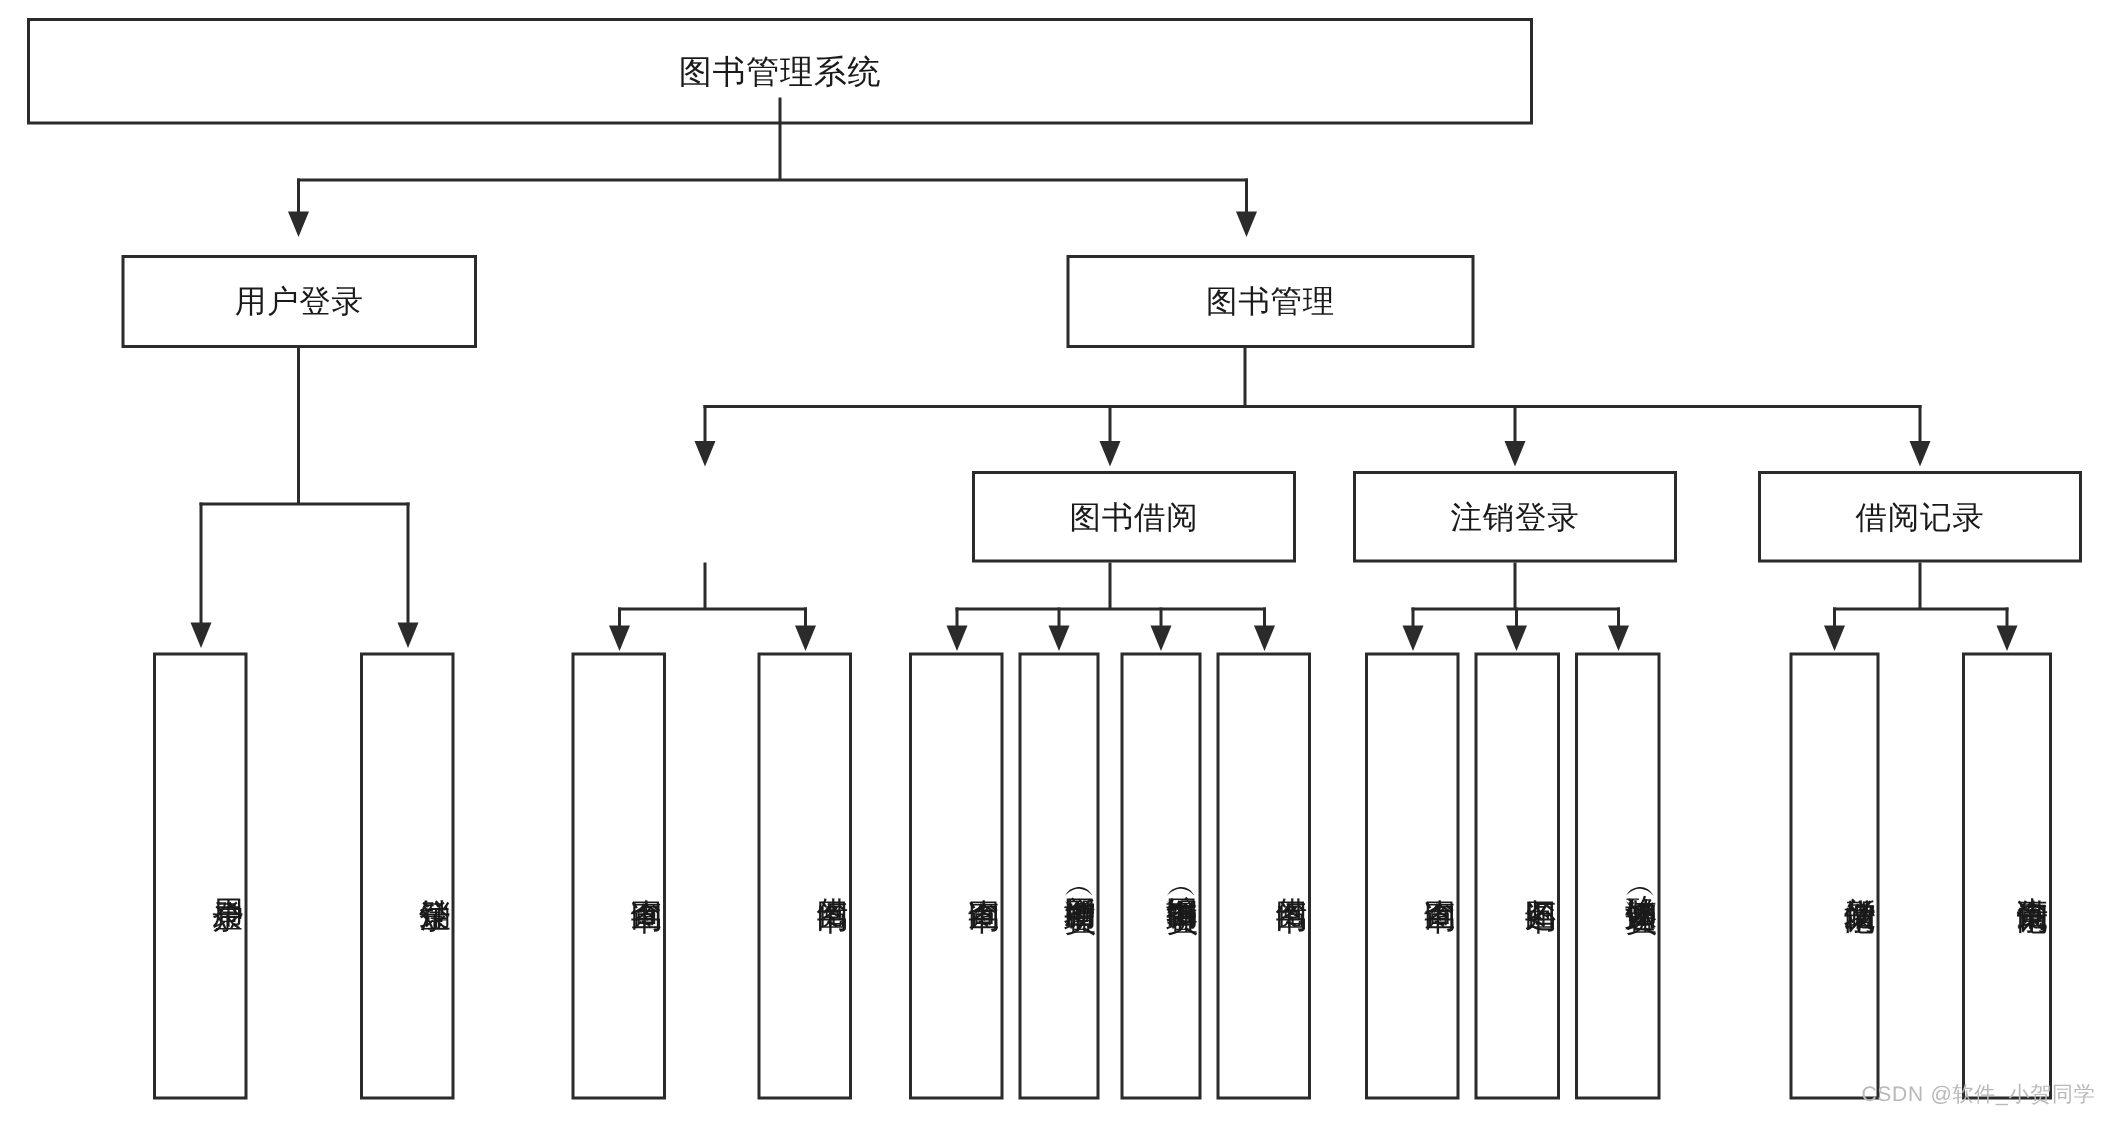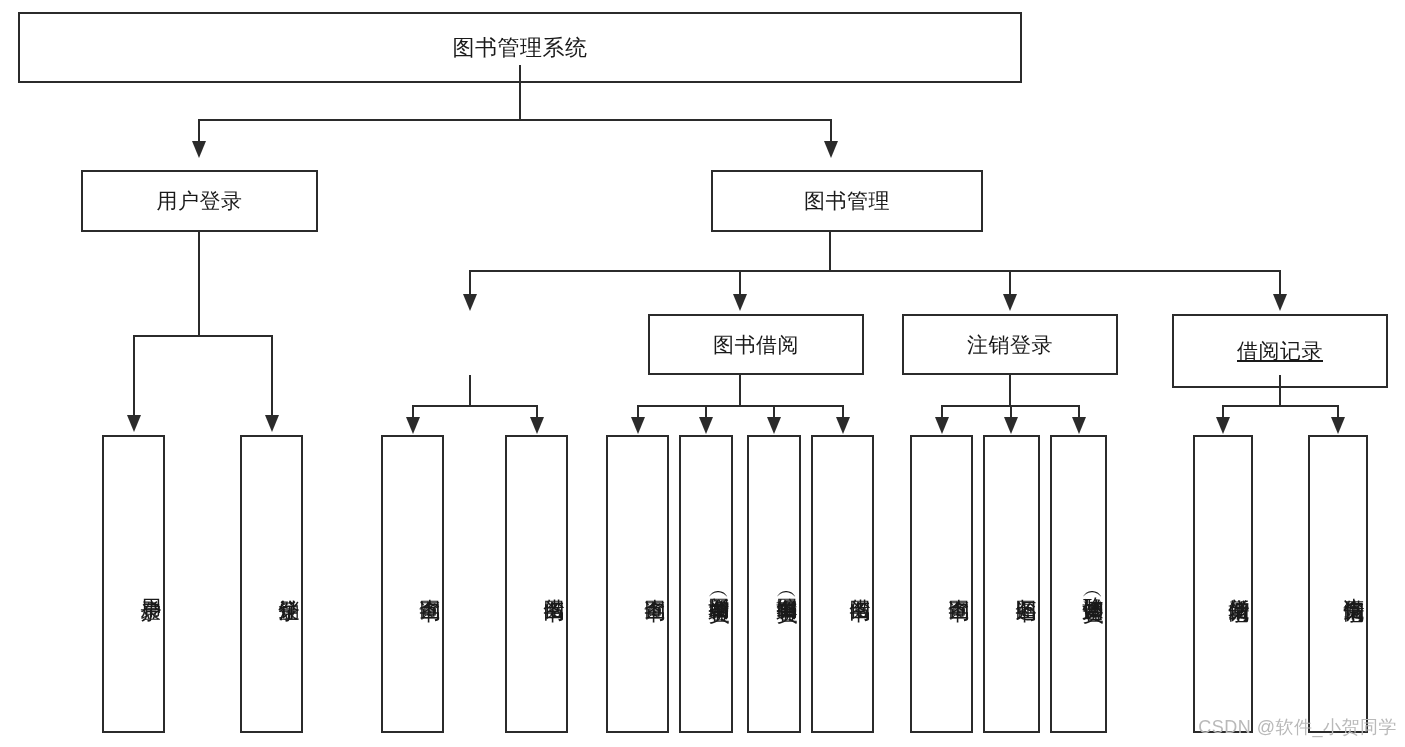--- a/index.html
+++ b/index.html
@@ -61,21 +61,21 @@
     width: 0;
     height: 0;
     border-left: 7px solid transparent;
     border-right: 7px solid transparent;
     border-top: 17px solid #2b2b2b;
   }
   #watermark {
     position: absolute;
     right: 8px;
     bottom: 8px;
-    font-size: 18px;
+    font-size: 14px;
     color: #b9b9b9;
     letter-spacing: 0.5px;
     white-space: nowrap;
   }
 </style>
 </head>
 <body>
 
 <div id="canvas">
 
@@ -116,21 +116,21 @@
   <div class="arrow" style="left:1003px; top:294px;"></div>
   <div class="ln v" style="left:1279px; top:270px; height:26px;"></div>
   <div class="arrow" style="left:1273px; top:294px;"></div>
 
   <div class="node horiz" style="left:632px; top:314px; width:216px; height:61px;margin-left:16px;">
     <span>图书借阅</span>
   </div>
   <div class="node horiz" style="left:902px; top:314px; width:216px; height:61px;">
     <span>注销登录</span>
   </div>
-  <div class="node horiz" style="left:1172px; top:314px; width:216px; height:74px;text-decoration:underline;">
+  <div class="node horiz" style="left:1172px; top:314px; width:216px; height:61px;">
     <span>借阅记录</span>
   </div>
 
   <div class="ln v" style="left:469px; top:375px; height:31px;"></div>
   <div class="ln h" style="left:412px; top:405px; width:126px;"></div>
   <div class="ln v" style="left:412px; top:405px; height:14px;"></div>
   <div class="arrow" style="left:406px; top:417px;"></div>
   <div class="ln v" style="left:536px; top:405px; height:14px;"></div>
   <div class="arrow" style="left:530px; top:417px;"></div>
 

